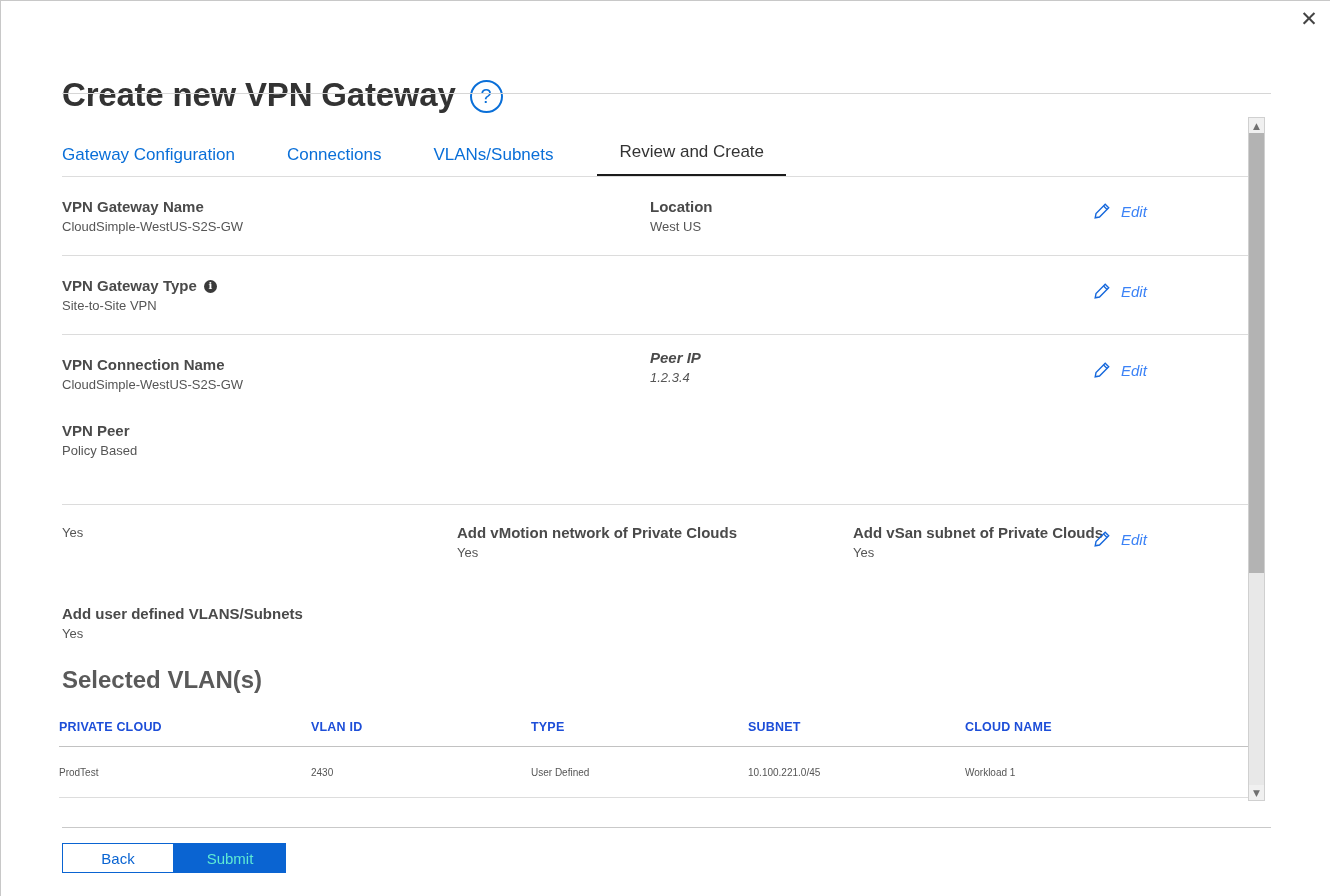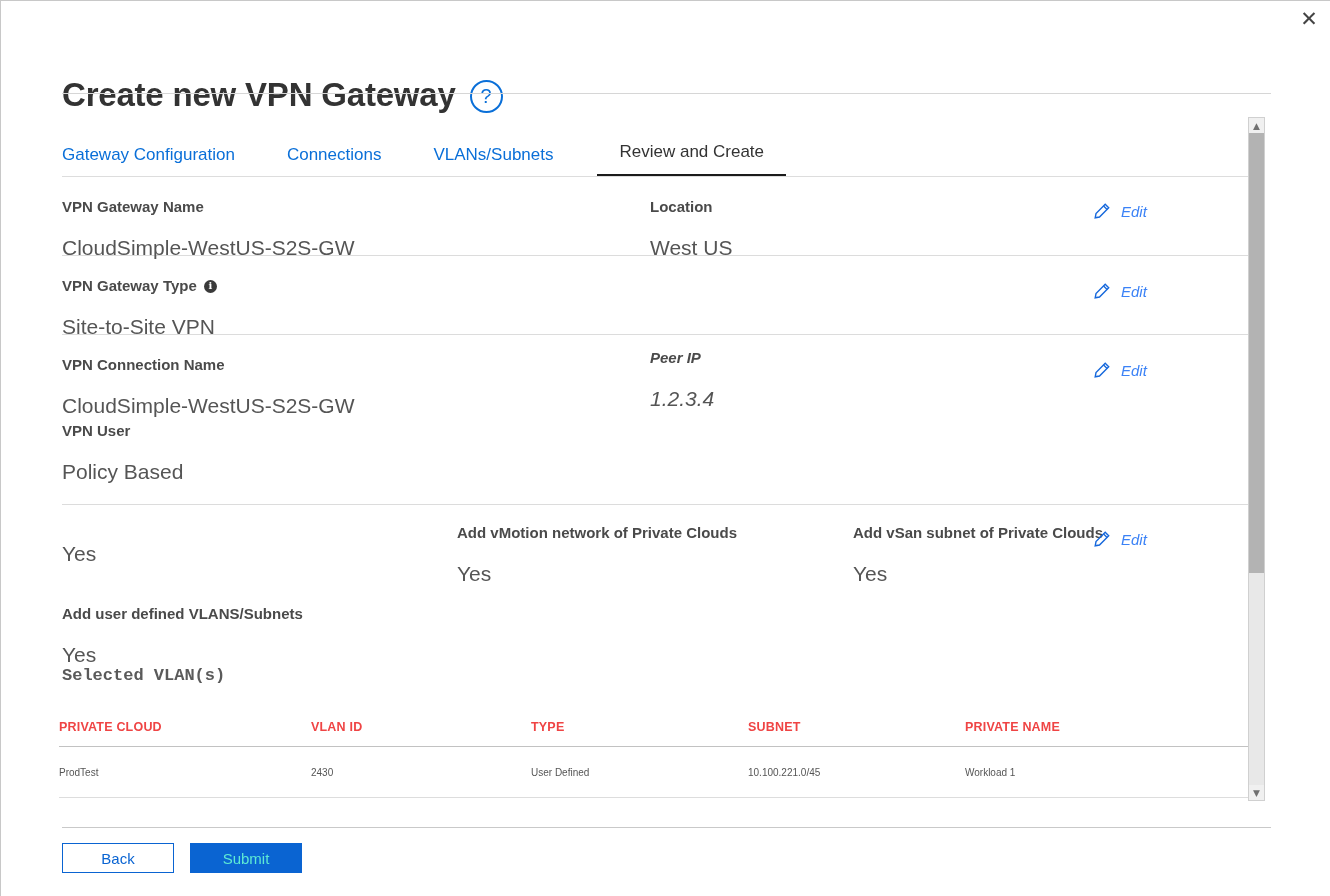--- a/index.html
+++ b/index.html
@@ -141,24 +141,24 @@
   .f-label {
     font-size: 15px;
     font-weight: bold;
     color: #4a4a4a;
     line-height: 1.35;
     display: flex;
     align-items: center;
     gap: 7px;
   }
   .f-value {
-    font-size: 21px;
+    font-size: 13px;
     color: #555555;
     line-height: 1.6;
-    margin-top: 14px;
+    margin-top: 0;
   }
   .info-icon {
     width: 13px;
     height: 13px;
     border-radius: 50%;
     background: #3a3a3a;
     color: #ffffff;
     font-size: 10px;
     font-weight: bold;
     display: inline-flex;
@@ -188,42 +188,41 @@
   .edit-btn svg { display: block; }
   .e1 { top: 89px; }
   .e2 { top: 169px; }
   .e3 { top: 248px; }
   .e4 { top: 417px; }
   
   .vlan-heading {
     position: absolute;
     left: 61px;
     top: 553px;
-    font-size: 17px;
+    font-size: 24px;
     font-weight: bold;
     color: #5a5a5a;
-    font-family: Liberation Mono, monospace;
   }
   
   .vlan-table {
     position: absolute;
     left: 58px;
     top: 595px;
     width: 1189px;
   }
   .vt-row {
     display: flex;
     align-items: center;
   }
   .vt-head {
     height: 38px;
     border-bottom: 1px solid #c2c2c2;
     font-size: 12.5px;
     font-weight: bold;
-    color: #ef4444;
+    color: #1d4ed8;
     letter-spacing: 0.2px;
   }
   .vt-body {
     height: 50px;
     border-bottom: 1px solid #dddddd;
     font-size: 10px;
     color: #555555;
   }
   .vt-c0 { width: 252px; }
   .vt-c1 { width: 220px; }
@@ -237,21 +236,20 @@
     top: 826px;
     width: 1209px;
     height: 1px;
     background: #c9c9c9;
   }
   .footer {
     position: absolute;
     left: 61px;
     top: 842px;
     display: flex;
-    gap: 16px;
   }
   .btn {
     height: 30px;
     min-width: 112px;
     font-size: 15px;
     display: flex;
     align-items: center;
     justify-content: center;
     cursor: pointer;
     box-sizing: border-box;
@@ -356,21 +354,21 @@
       <div class="fields">
         <div class="field col-a" style="top:20px;">
           <div class="f-label">VPN Connection Name</div>
           <div class="f-value">CloudSimple-WestUS-S2S-GW</div>
         </div>
         <div class="field col-b" style="top:13px;font-style:italic;">
           <div class="f-label">Peer IP</div>
           <div class="f-value">1.2.3.4</div>
         </div>
         <div class="field col-a" style="top:86px;">
-          <div class="f-label">VPN User</div>
+          <div class="f-label">VPN Peer</div>
           <div class="f-value">Policy Based</div>
         </div>
       </div>
     </div>
 
     <div class="section sec4">
       <div class="fields">
         <div class="field col-v1" style="top:18px;">
           <div class="f-value">Yes</div>
         </div>
@@ -427,21 +425,21 @@
     </div>
 
     <div class="vlan-heading">Selected VLAN(s)</div>
 
     <div class="vlan-table">
       <div class="vt-row vt-head">
         <div class="vt-c0">PRIVATE CLOUD</div>
         <div class="vt-c1">VLAN ID</div>
         <div class="vt-c2">TYPE</div>
         <div class="vt-c3">SUBNET</div>
-        <div class="vt-c4">PRIVATE NAME</div>
+        <div class="vt-c4">CLOUD NAME</div>
       </div>
       <div class="vt-row vt-body">
         <div class="vt-c0">ProdTest</div>
         <div class="vt-c1">2430</div>
         <div class="vt-c2">User Defined</div>
         <div class="vt-c3">10.100.221.0/45</div>
         <div class="vt-c4">Workload 1</div>
       </div>
     </div>
 

